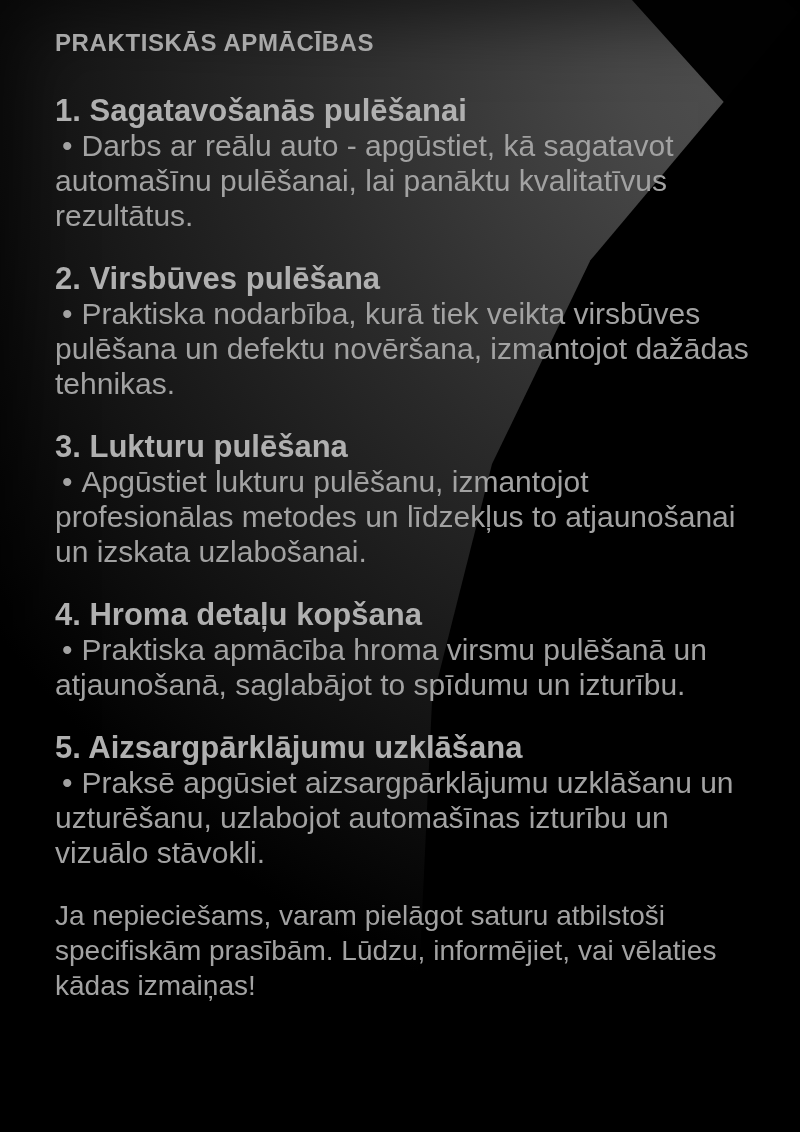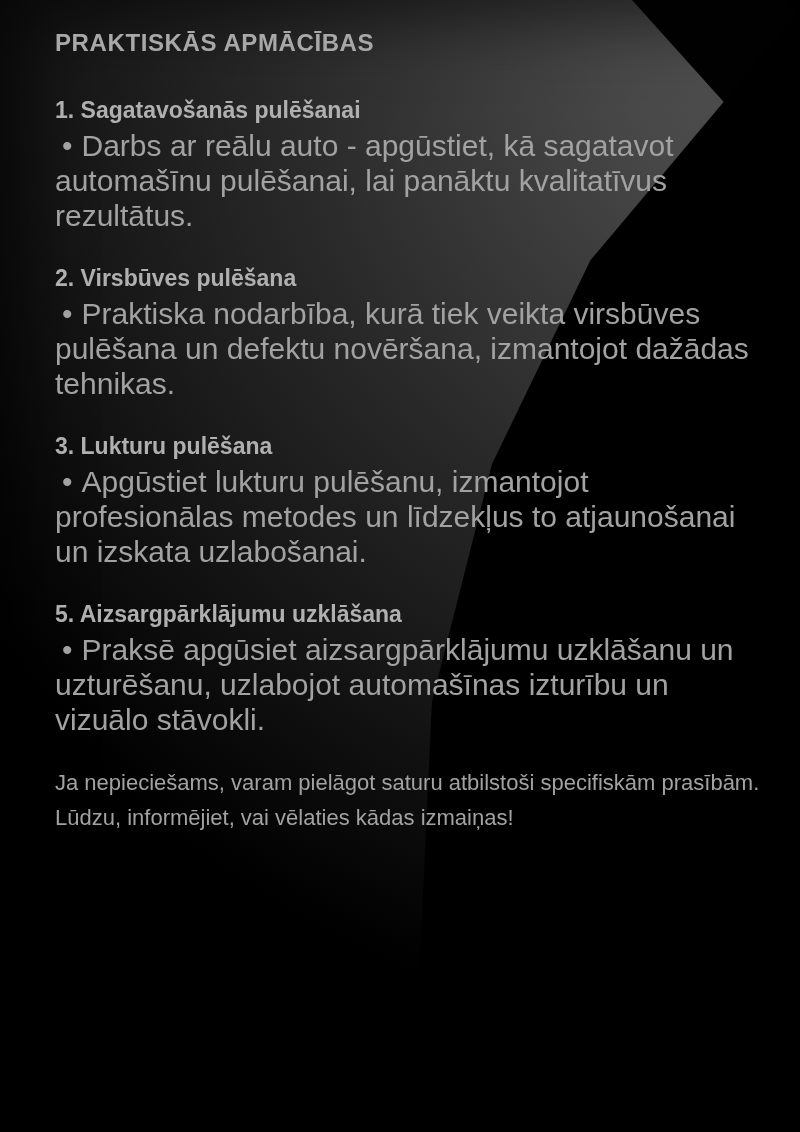--- a/index.html
+++ b/index.html
@@ -55,41 +55,41 @@
     font-weight: 700;
     letter-spacing: 0.6px;
     line-height: 35px;
     color: #a8a8a8;
   }
   .section {
     margin: 0 0 28px 0;
   }
   .section-heading {
     margin: 0;
-    font-size: 23px;
+    font-size: 31px;
     font-weight: 700;
     line-height: 35px;
     color: #b0b0b0;
   }
   .bullet-para {
     margin: 0;
     font-size: 30px;
     font-weight: 400;
     line-height: 35px;
     color: #a2a2a2;
   }
   .bullet-marker {
     display: inline-block;
     margin-left: 7px;
     margin-right: 9px;
     color: #a2a2a2;
   }
   .closing-note {
     margin: 0;
-    font-size: 22px;
+    font-size: 28px;
     font-weight: 400;
     line-height: 35px;
     color: #a2a2a2;
   }
 </style>
 </head>
 <body>
 
 <div class="canvas">
   <div class="bg-gradient"></div>
@@ -108,20 +108,24 @@
     <section class="section">
       <h2 class="section-heading">2. Virsbūves pulēšana</h2>
       <p class="bullet-para"><span class="bullet-marker">•</span><span>Praktiska nodarbība, kurā tiek veikta virsbūves pulēšana un defektu novēršana, izmantojot dažādas tehnikas.</span></p>
     </section>
 
     <section class="section">
       <h2 class="section-heading">3. Lukturu pulēšana</h2>
       <p class="bullet-para"><span class="bullet-marker">•</span><span>Apgūstiet lukturu pulēšanu, izmantojot profesionālas metodes un līdzekļus to atjaunošanai un izskata uzlabošanai.</span></p>
     </section>
 
+    <section class="section">
+      <h2 class="section-heading">4. Hroma detaļu kopšana</h2>
+      <p class="bullet-para"><span class="bullet-marker">•</span><span>Praktiska apmācība hroma virsmu pulēšanā un atjaunošanā, saglabājot to spīdumu un izturību.</span></p>
+    </section>
 
     <section class="section">
       <h2 class="section-heading">5. Aizsargpārklājumu uzklāšana</h2>
       <p class="bullet-para"><span class="bullet-marker">•</span><span>Praksē apgūsiet aizsargpārklājumu uzklāšanu un uzturēšanu, uzlabojot automašīnas izturību un vizuālo stāvokli.</span></p>
     </section>
 
     <p class="closing-note">Ja nepieciešams, varam pielāgot saturu atbilstoši specifiskām prasībām. Lūdzu, informējiet, vai vēlaties kādas izmaiņas!</p>
   </div>
 </div>
 

